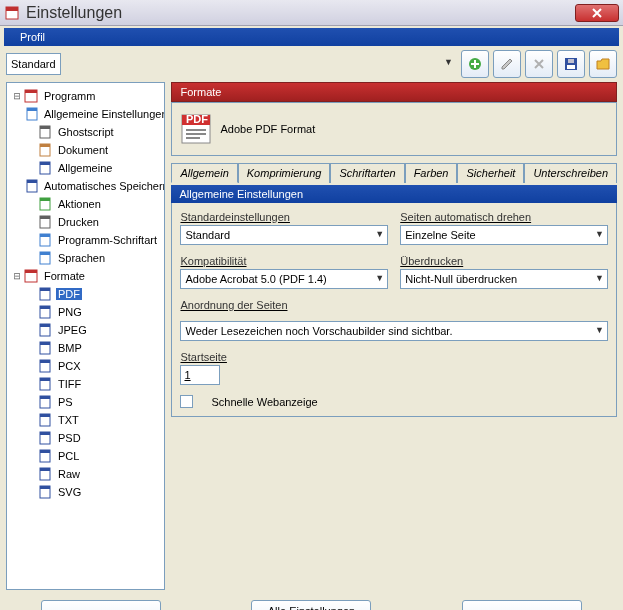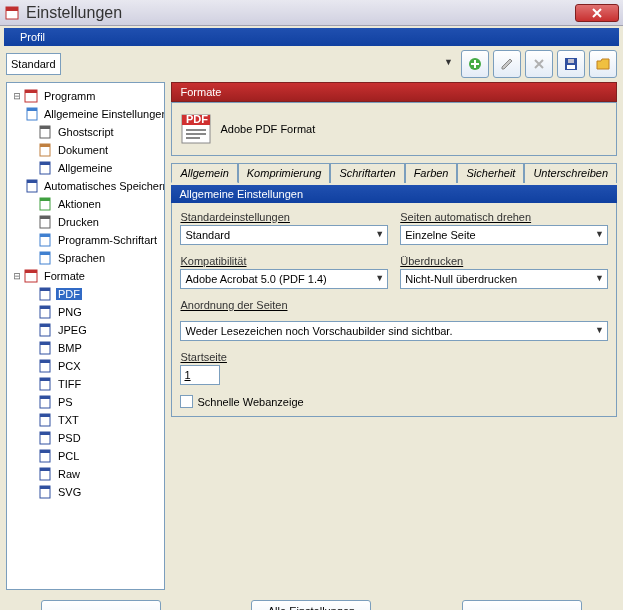--- a/index.html
+++ b/index.html
@@ -37,21 +37,21 @@
 .tab { padding: 3px 8px; border: 1px solid #7b9ebd; border-bottom: none; background: #ece9d8; margin-right: 0px; cursor: pointer; position: relative; top: 1px; font-style: italic; }
 .tab.active { background: #ece9d8; border-bottom: 1px solid #ece9d8; }
 
 .section-hdr { background: linear-gradient(to bottom, #2050b0, #1040a0); color: #fff; padding: 3px 8px; margin-top: 2px; }
 .form-area { border: 1px solid #7b9ebd; border-top: none; padding: 8px; }
 .form-row { display: flex; gap: 12px; margin-bottom: 10px; text-decoration: underline; }
 .form-col { flex: 1; display: flex; flex-direction: column; gap: 2px; }
 .form-col label { color: #333; }
 .sel { width: 100%; height: 20px; border: 1px solid #7b9ebd; background: #fff; padding: 0 4px; appearance: none; }
 .txt-input { width: 40px; height: 20px; border: 1px solid #7b9ebd; padding: 0 3px; }
-.chk-row { display: flex; align-items: center; gap: 4px; margin-top: 6px; }
+.chk-row { display: flex; align-items: center; gap: 18px; margin-top: 6px; }
 .chk { width: 13px; height: 13px; border: 1px solid #7b9ebd; background: #fff; }
 
 .button-row { display: flex; justify-content: space-around; padding: 10px 6px; gap: 20px; }
 .btn { width: 120px; height: 36px; border: 1px solid #7b9ebd; background: linear-gradient(to bottom, #fff, #e4ecf7); border-radius: 3px; cursor: pointer; text-align: center; display: flex; align-items: center; justify-content: center; line-height: 1.2; }
 </style>
 </head>
 <body>
 
 <div class="titlebar">
   <span class="icon">

